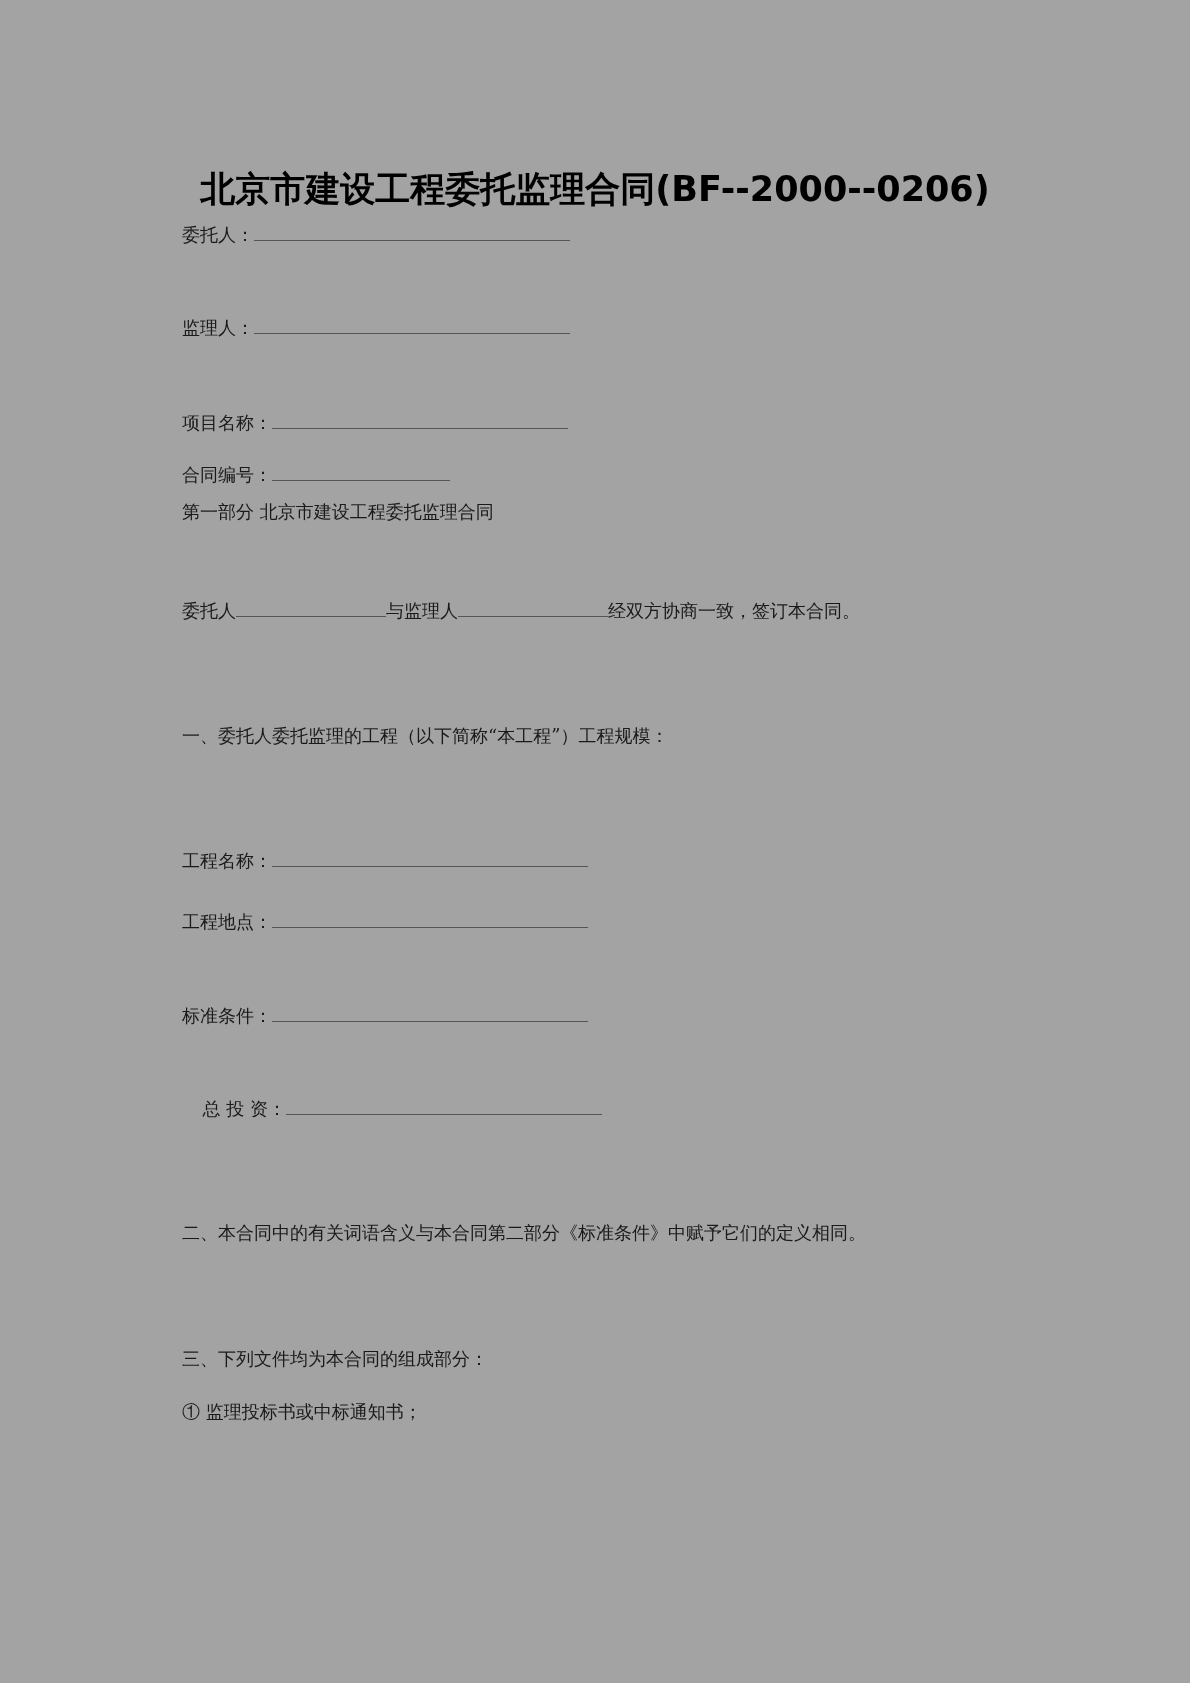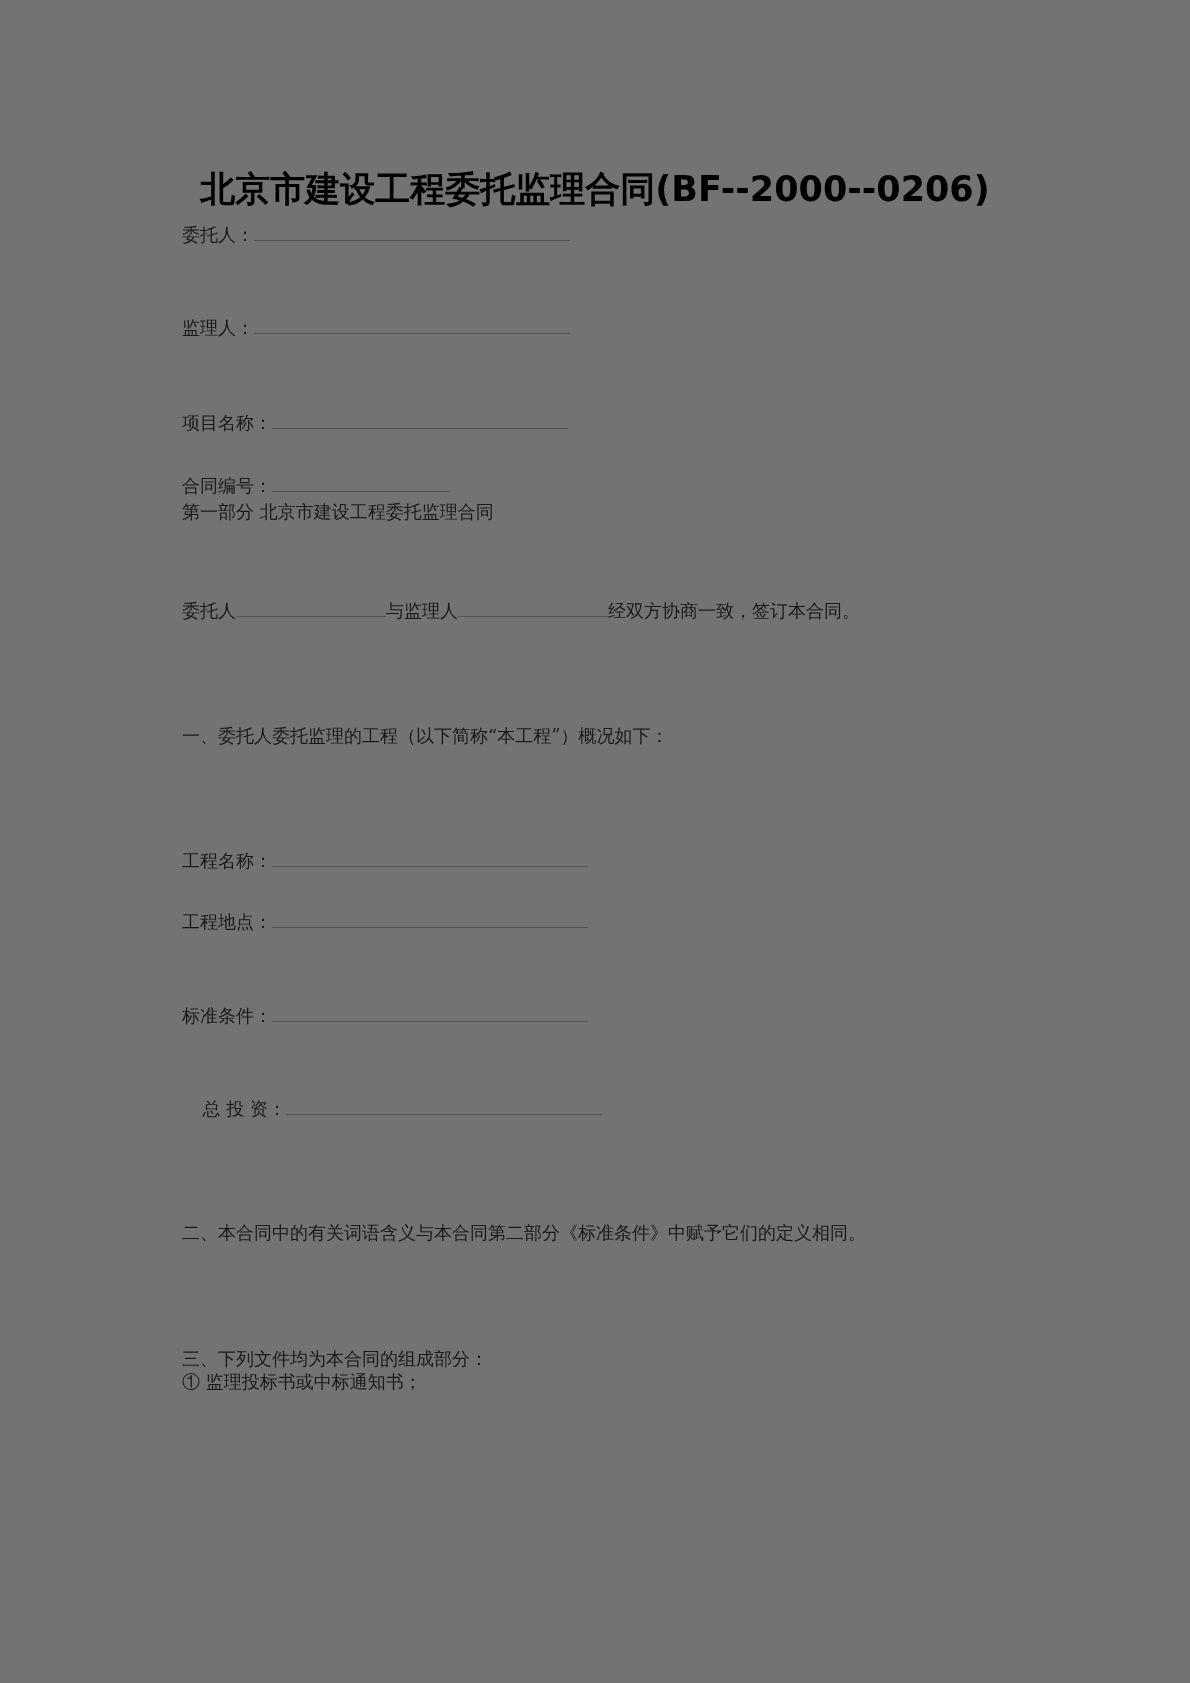--- a/index.html
+++ b/index.html
@@ -1,18 +1,18 @@
 <!DOCTYPE html>
 <html><head>
 <meta charset="utf-8">
 <style>
   html, body { margin:0; padding:0; background:#ffffff; }
   body { width:1190px; height:1683px; position:relative; overflow:hidden;
          font-family:"DejaVu Serif","Liberation Serif",serif; color:#1a1a1a; }
-  .page { position:absolute; left:0; top:0; width:1190px; height:1683px; background:#737373; }
+  .page { position:absolute; left:0; top:0; width:1190px; height:1683px; background:#a3a3a3; }
   .title { position:absolute; left:0; width:1190px; top:166px; text-align:center;
            font-family:"DejaVu Sans","Liberation Sans",sans-serif; font-weight:bold;
            font-size:35px; color:#000; letter-spacing:0px; }
   .line { position:absolute; left:182px; font-size:18px; line-height:24px; white-space:nowrap; }
   .blank { display:inline-block; border-bottom:1px solid #555; height:18px; vertical-align:baseline; }
   .lbl { display:inline-block; }
 </style>
 </head>
 <body>
 
@@ -22,42 +22,42 @@
 
   <div class="line" style="top:315px;">
     <span class="lbl">监理人：</span><span class="blank" style="width:316px;"></span>
   </div>
   <div class="line" style="top:222px;">
     <span class="lbl">委托人：</span><span class="blank" style="width:316px;"></span>
   </div>
   <div class="line" style="top:410px;">
     <span class="lbl">项目名称：</span><span class="blank" style="width:296px;"></span>
   </div>
-  <div class="line" style="top:473px;">
+  <div class="line" style="top:462px;">
     <span class="lbl">合同编号：</span><span class="blank" style="width:178px;"></span>
   </div>
 
   <div class="line" style="top:500px;">第一部分  北京市建设工程委托监理合同</div>
 
   <div class="line" style="top:598px;">
     <span>委托人</span><span class="blank" style="width:150px;"></span><span>与监理人</span><span class="blank" style="width:150px;"></span><span>经双方协商一致，签订本合同。</span>
   </div>
 
-  <div class="line" style="top:724px;">一、委托人委托监理的工程（以下简称“本工程”）概况如下：</div>
+  <div class="line" style="top:724px;">一、委托人委托监理的工程（以下简称“本工程”）工程规模：</div>
 
   <div class="line" style="top:848px;">
     <span class="lbl">工程名称：</span><span class="blank" style="width:316px;"></span>
   </div>
   <div class="line" style="top:909px;">
     <span class="lbl">工程地点：</span><span class="blank" style="width:316px;"></span>
   </div>
   <div class="line" style="top:1003px;">
     <span class="lbl">标准条件：</span><span class="blank" style="width:316px;"></span>
   </div>
   <div class="line" style="top:1096px;">
     <span class="lbl" style="width:104px;text-align:right;">总 投 资：</span><span class="blank" style="width:316px;"></span>
   </div>
 
   <div class="line" style="top:1221px;">二、本合同中的有关词语含义与本合同第二部分《标准条件》中赋予它们的定义相同。</div>
   <div class="line" style="top:1347px;">三、下列文件均为本合同的组成部分：</div>
-  <div class="line" style="top:1370px;">① 监理投标书或中标通知书；</div>
+  <div class="line" style="top:1400px;">① 监理投标书或中标通知书；</div>
 
 </div>
 
 </body></html>

